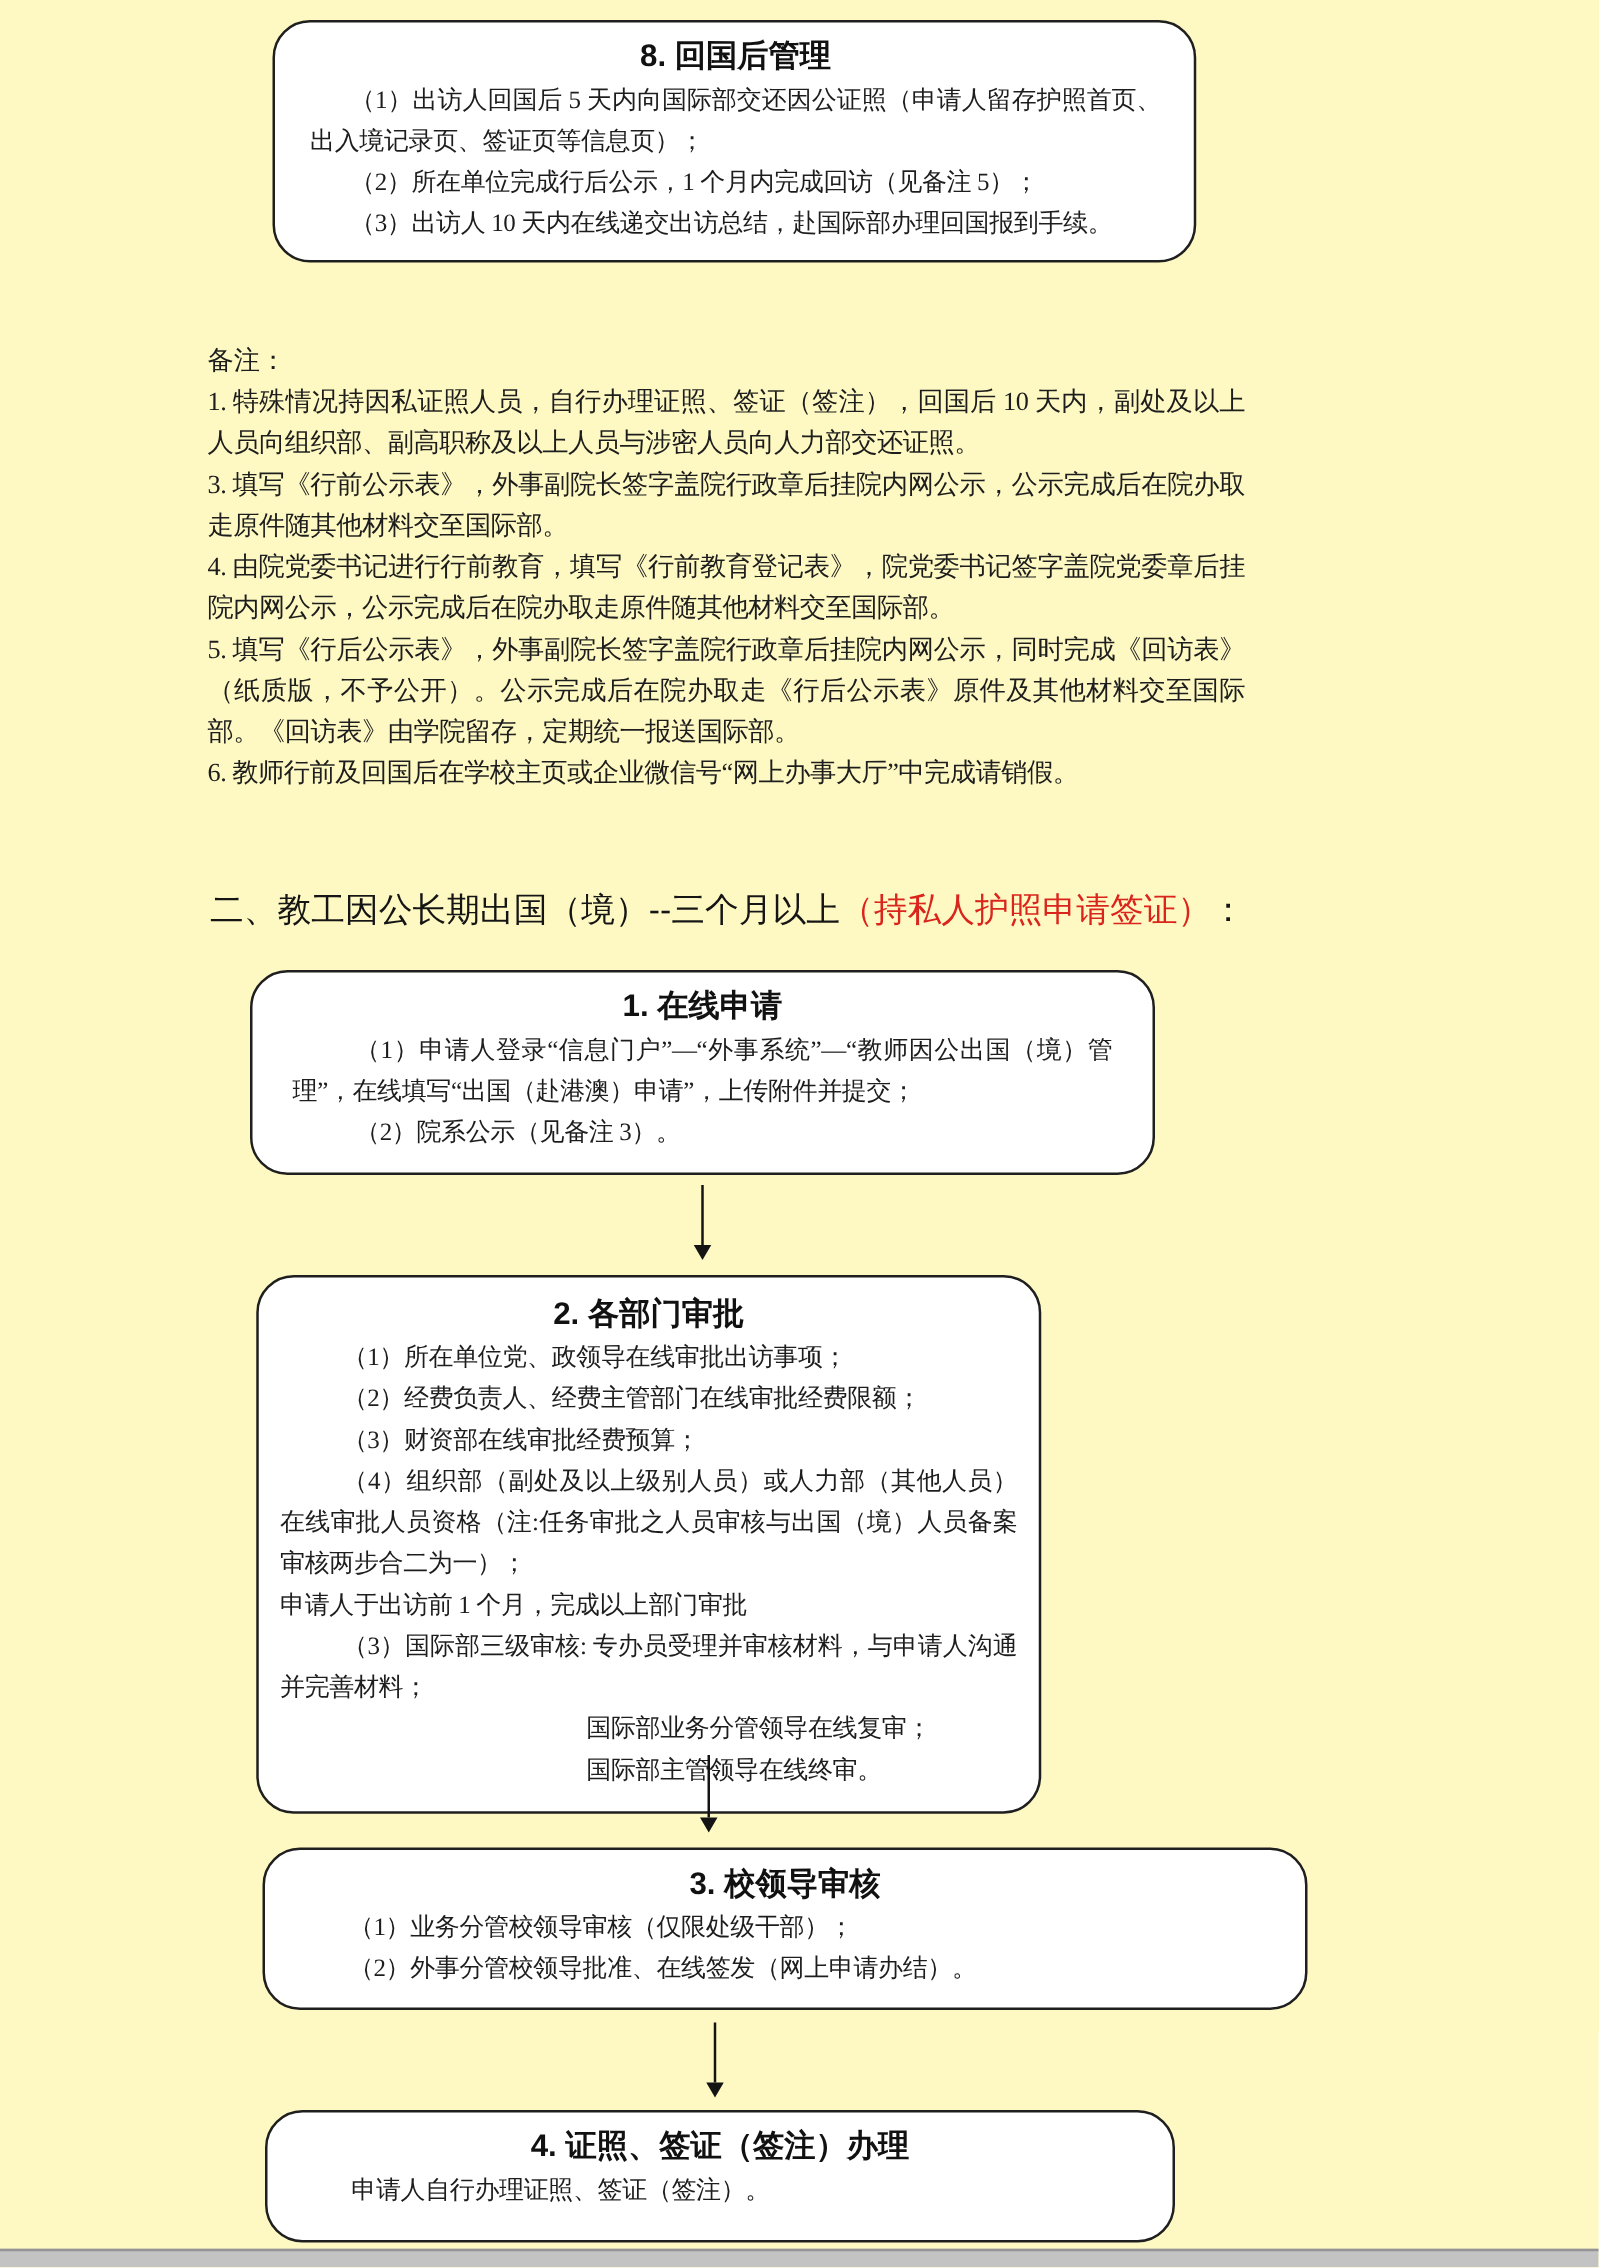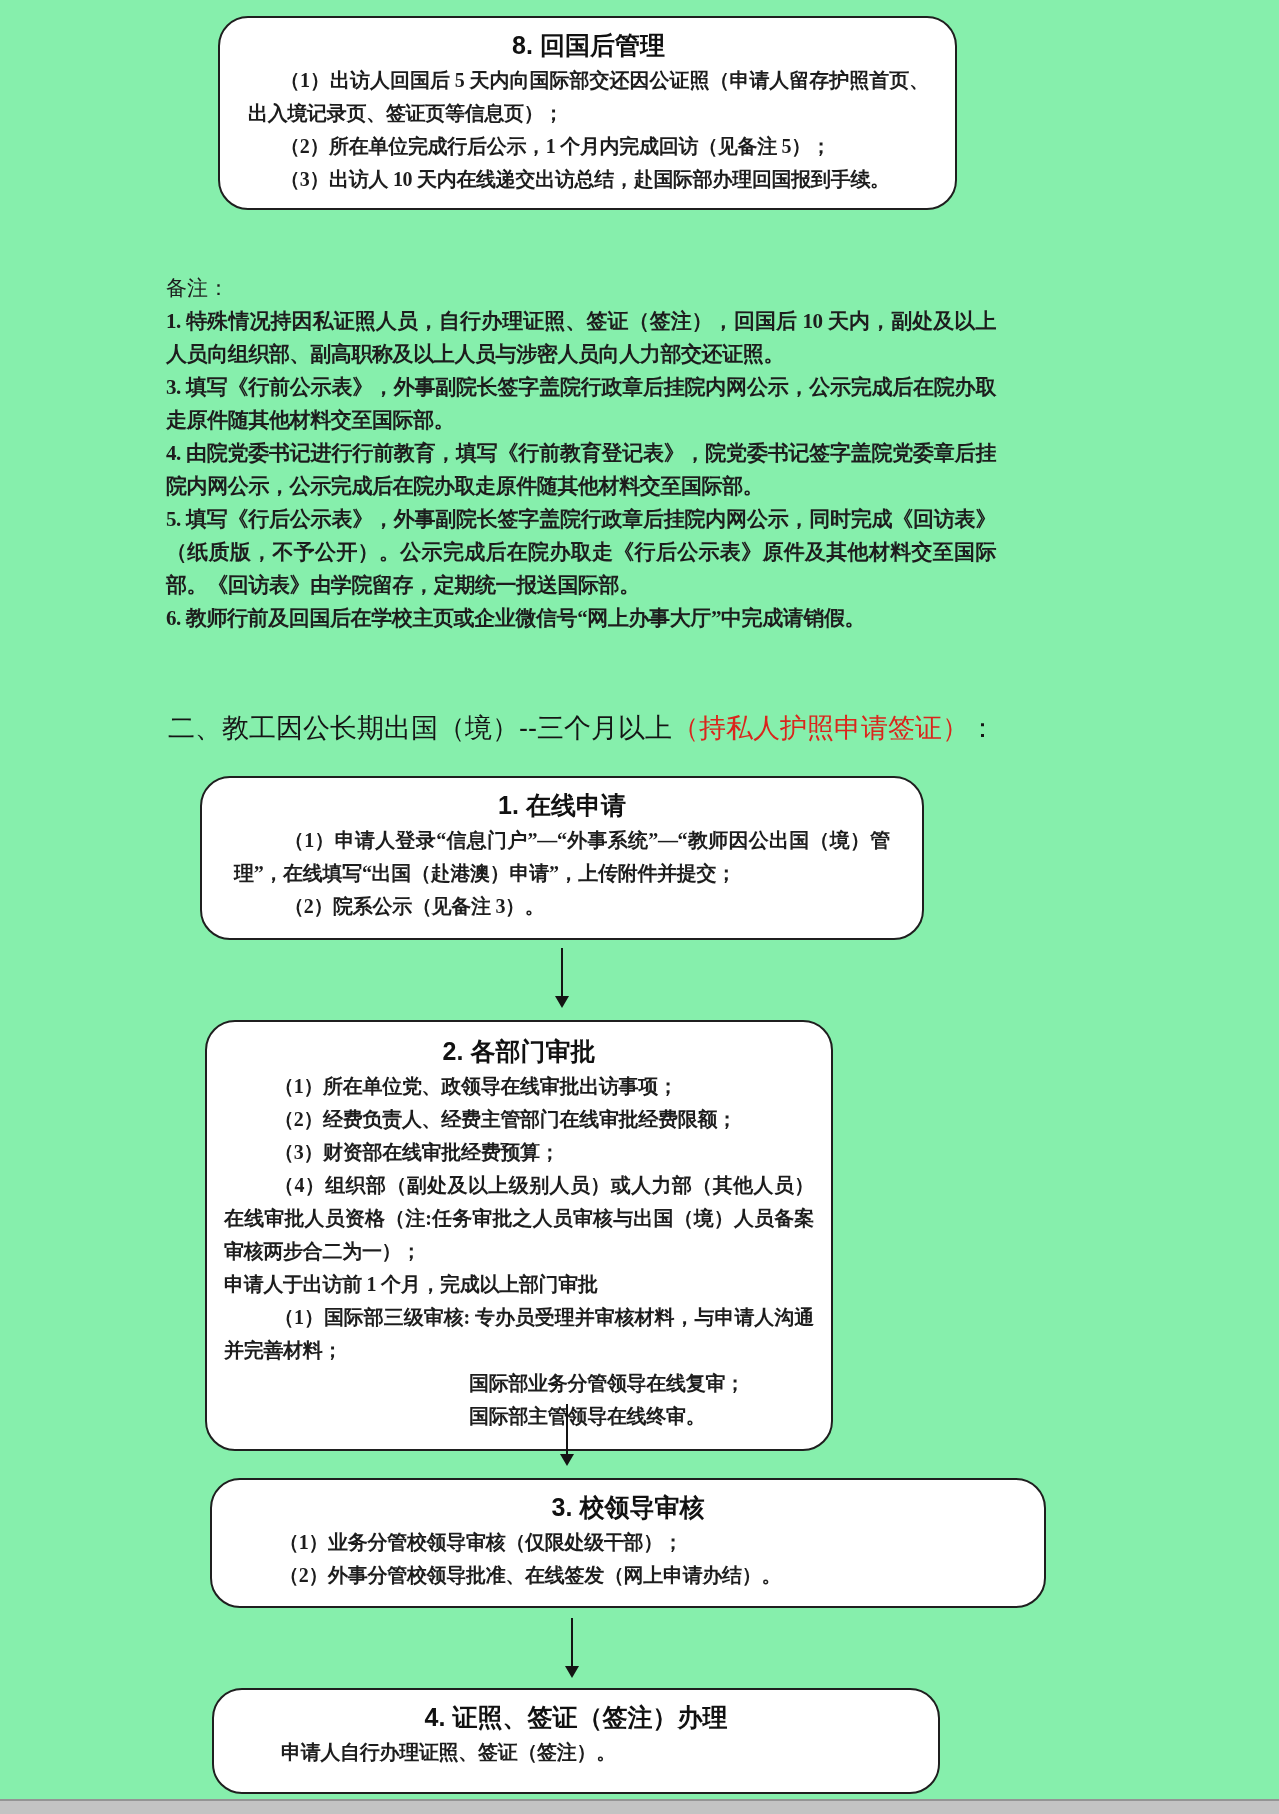--- a/index.html
+++ b/index.html
@@ -1,35 +1,35 @@
 <!DOCTYPE html>
 <html><head>
 <meta charset="utf-8">
 <style>
   * { margin:0; padding:0; box-sizing:border-box; }
   html,body { background:#ffffff; }
   .page {
     position:relative; width:1279px; height:1814px; margin:0 auto;
-    background:#86efac; overflow:hidden;
+    background:#fef9c3; overflow:hidden;
     font-family:"Liberation Serif","DejaVu Serif",serif;
     color:#1d1d1d;
   }
   
   .flowbox {
     position:absolute; border:2px solid #1f1f1f; border-radius:30px;
     background:#ffffff;
   }
   .box-title {
     text-align:center; font-weight:bold; font-size:25px; line-height:34px;
     font-family:"Liberation Sans","DejaVu Sans",sans-serif;
     margin-bottom:2px; color:#111;
   }
   .ln {
     font-size:20px; line-height:33px; text-align:justify;
-    letter-spacing:-0.3px; color:#1d1d1d;font-weight:bold;
+    letter-spacing:-0.3px; color:#1d1d1d;
   }
   .ind   { text-indent:1.6em; }
   .ind25 { text-indent:2.5em; }
   .deep  { margin-left:245px; text-align:left; }
   
   .box8 { left:218px; top:16px; width:739px; min-height:178px; padding:10px 26px 12px 28px; }
   
   .notes { position:absolute; left:166px; top:240px; width:830px;margin-top:32px; }
   .notes .ln { font-size:21px; line-height:33px; letter-spacing:-0.4px; }
   .notes-label { font-size:21px; line-height:33px; }
@@ -99,21 +99,21 @@
     <div class="arrow-head"></div>
   </div>
 
   <div class="flowbox boxB">
     <div class="box-title">2. 各部门审批</div>
     <p class="ln ind25">（1）所在单位党、政领导在线审批出访事项；</p>
     <p class="ln ind25">（2）经费负责人、经费主管部门在线审批经费限额；</p>
     <p class="ln ind25">（3）财资部在线审批经费预算；</p>
     <p class="ln ind25">（4）组织部（副处及以上级别人员）或人力部（其他人员）在线审批人员资格（注:任务审批之人员审核与出国（境）人员备案审核两步合二为一）；</p>
     <p class="ln">申请人于出访前 1 个月，完成以上部门审批</p>
-    <p class="ln ind25">（1）国际部三级审核: 专办员受理并审核材料，与申请人沟通并完善材料；</p>
+    <p class="ln ind25">（3）国际部三级审核: 专办员受理并审核材料，与申请人沟通并完善材料；</p>
     <p class="ln deep">国际部业务分管领导在线复审；</p>
     <p class="ln deep">国际部主管领导在线终审。</p>
   </div>
 
   <div class="arrow arrow2">
     <div class="arrow-shaft"></div>
     <div class="arrow-head"></div>
   </div>
 
   <div class="flowbox boxC">

